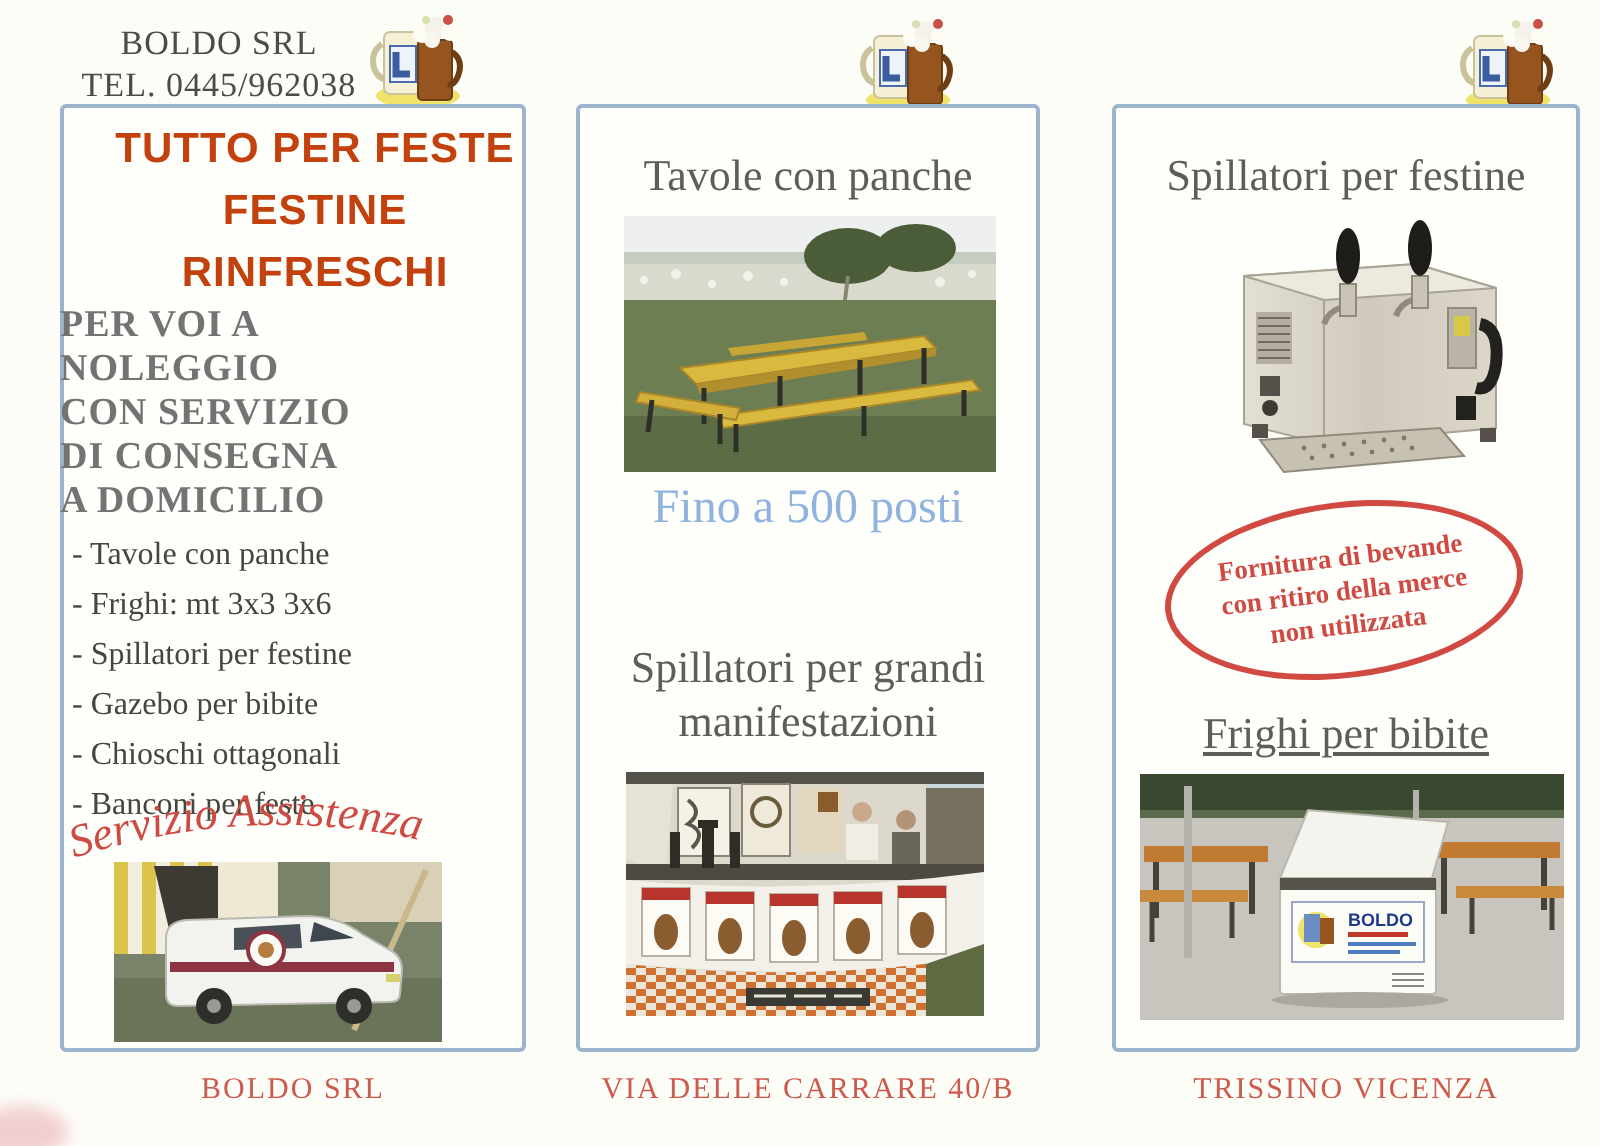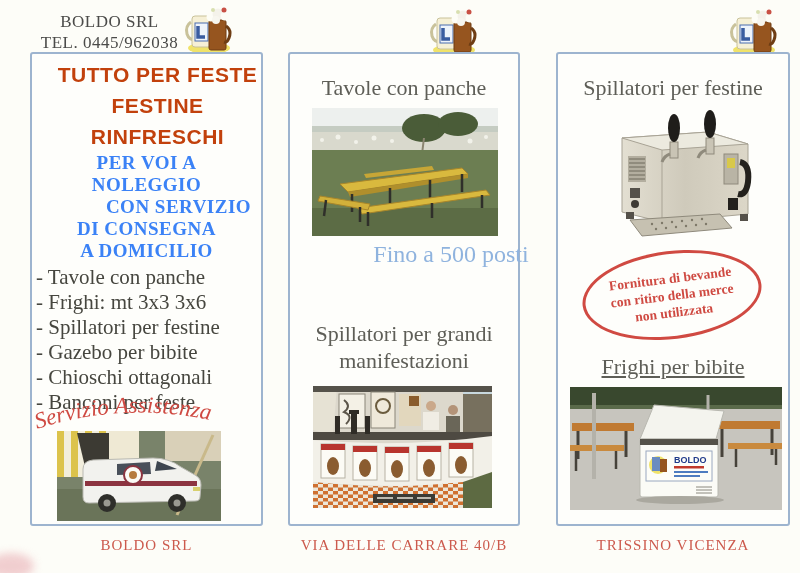--- a/index.html
+++ b/index.html
@@ -15,29 +15,29 @@
   .hdr{
     position:absolute;text-align:center;font-size:17px;line-height:21px;
     color:#4b4b49;letter-spacing:.5px;
   }
   .red-title{
     position:absolute;width:255px;left:30px;text-align:center;
     font-family:"Liberation Sans","DejaVu Sans",sans-serif;font-weight:bold;
     font-size:21px;line-height:31px;color:#c2410c;letter-spacing:.5px;
   }
   .blue-sub{
-    position:absolute;width:233px;left:30px;text-align:center;font-weight:bold;
-    font-size:19px;line-height:22px;color:#3b82f6;letter-spacing:.5px;
+    position:absolute;width:233px;left:30px;font-weight:bold;
+    font-size:19px;line-height:22px;color:#737373;letter-spacing:.5px;
   }
   .rental-list{
     position:absolute;left:36px;top:243px;width:224px;
-    font-size:21px;line-height:25px;color:#46463f;
+    font-size:16px;line-height:25px;color:#46463f;
   }
   .gray-h{font-size:22px;line-height:27px;color:#5e5e57;text-align:center;}
-  .cap-blue{font-size:24px;color:#8fb3de;text-align:center;padding-left:47px;}
+  .cap-blue{font-size:24px;color:#8fb3de;text-align:center;}
   .footer{
     position:absolute;top:537px;font-size:15px;color:#cc5a4d;
     letter-spacing:1px;text-align:center;
   }
   .oval{
     position:absolute;left:582px;top:251px;width:180px;height:88px;
     border:3px solid #d04a42;border-radius:50%;transform:rotate(-7deg);
     display:flex;flex-direction:column;justify-content:center;align-items:center;
     box-sizing:border-box;background:transparent;
   }
@@ -111,21 +111,21 @@
   <div class="panel" style="left:30px;width:233px;"></div>
   <div class="panel" style="left:288px;width:232px;"></div>
   <div class="panel" style="left:556px;width:234px;"></div>
 
   <div class="red-title" style="top:59px;">TUTTO PER FESTE</div>
   <div class="red-title" style="top:90px;">FESTINE</div>
   <div class="red-title" style="top:121px;">RINFRESCHI</div>
 
   <div class="blue-sub" style="top:152px;">PER VOI A</div>
   <div class="blue-sub" style="top:174px;">NOLEGGIO</div>
-  <div class="blue-sub" style="top:196px;margin-left:32px;">CON SERVIZIO</div>
+  <div class="blue-sub" style="top:196px;">CON SERVIZIO</div>
   <div class="blue-sub" style="top:218px;">DI CONSEGNA</div>
   <div class="blue-sub" style="top:240px;">A DOMICILIO</div>
 
   <div class="rental-list" style="top:265px;">
     <div>- Tavole con panche</div>
     <div>- Frighi: mt 3x3 3x6</div>
     <div>- Spillatori per festine</div>
     <div>- Gazebo per bibite</div>
     <div>- Chioschi ottagonali</div>
     <div>- Banconi per feste</div>

